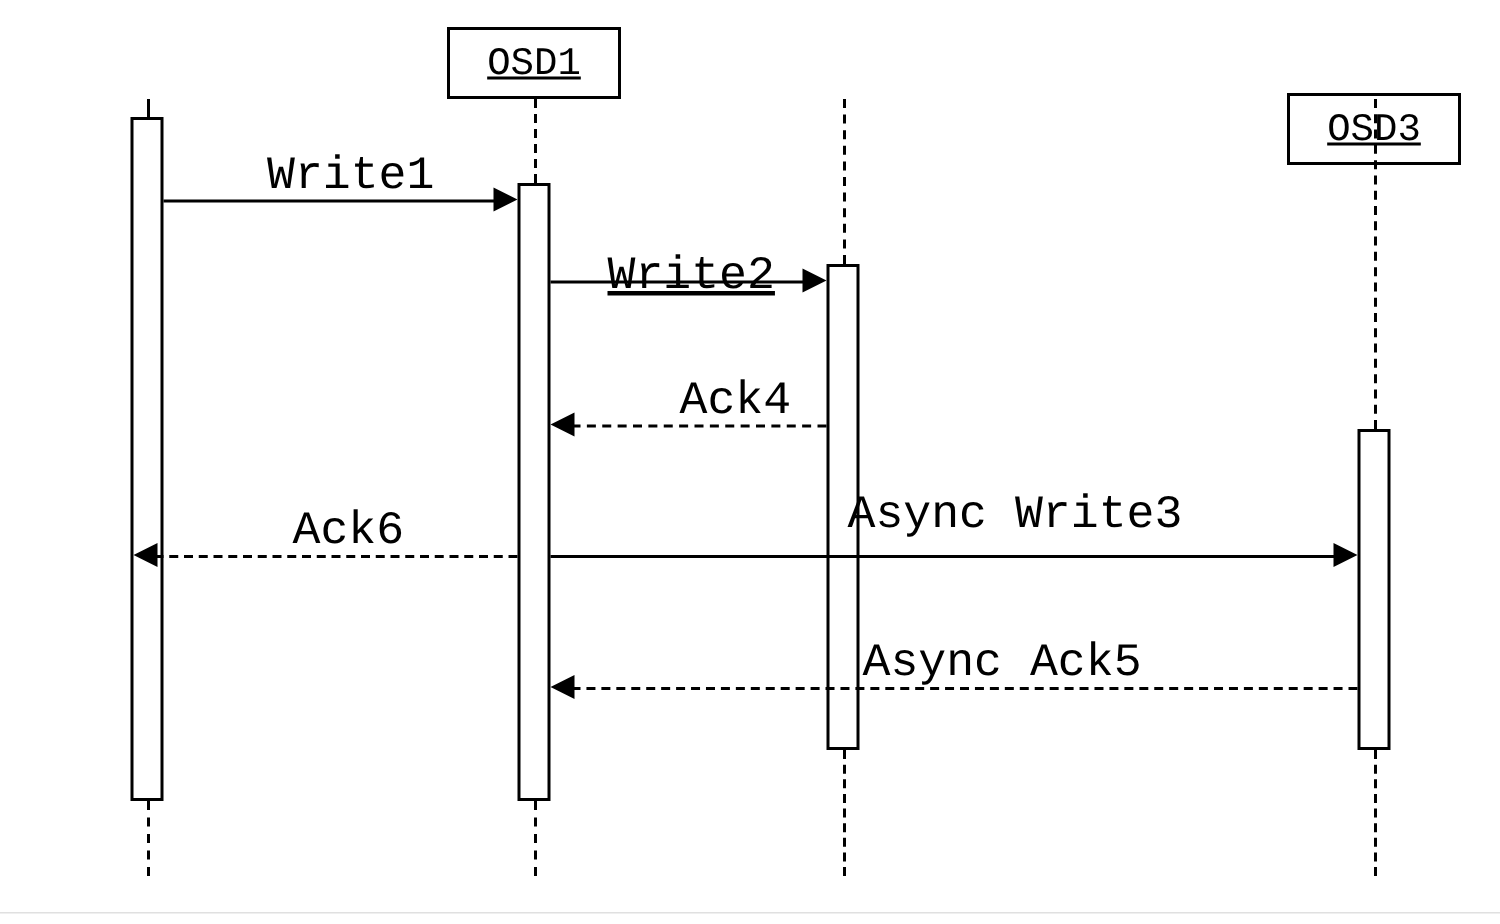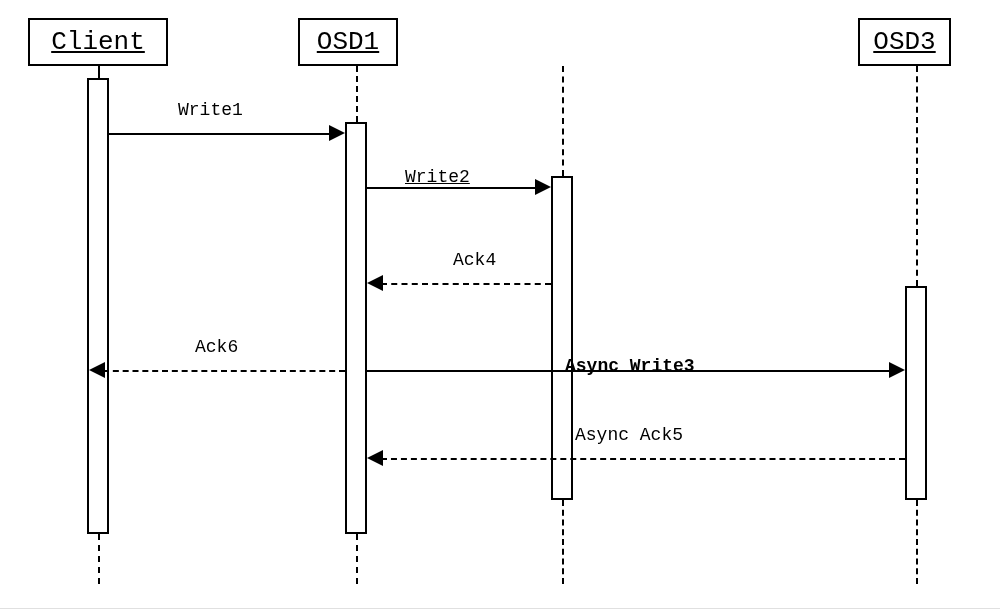--- a/index.html
+++ b/index.html
@@ -45,21 +45,21 @@
   .activation {
     position: absolute;
     border: 2px solid #000;
     background: #fff;
     box-sizing: border-box;
   }
 
   
   .msg-label {
     position: absolute;
-    font-size: 18px;
+    font-size: 31px;
     white-space: nowrap;
   }
 
   
   .hline-solid {
     position: absolute;
     height: 0;
     border-top: 2px solid #000;
   }
   
@@ -92,27 +92,24 @@
     width: 1000px;
     height: 0;
     border-top: 1px solid #e0e0e0;
   }
 </style>
 </head>
 <body>
 
 <div class="stage">
 
-  <div class="participant" style="left:28px;  width:140px;">
-    <span>Client</span>
-  </div>
-  <div class="participant" style="left:298px; width:100px;">
+  <div class="participant" style="left:298px; width:116px;">
     <span>OSD1</span>
   </div>
-  <div class="participant" style="left:858px; width:93px;">
+  <div class="participant" style="left:858px; width:116px;margin-top:44px;">
     <span>OSD3</span>
   </div>
 
   <div class="lifeline" style="left:98px;  top:66px;  height:12px;"></div>
   <div class="activation" style="left:87px;  top:78px;  width:22px; height:456px;"></div>
   <div class="lifeline" style="left:98px;  top:534px; height:50px;"></div>
 
   <div class="lifeline" style="left:356px; top:66px;  height:56px;"></div>
   <div class="activation" style="left:345px; top:122px; width:22px; height:412px;"></div>
   <div class="lifeline" style="left:356px; top:534px; height:50px;"></div>
@@ -130,21 +127,21 @@
   <div class="arrow-right" style="left:329px; top:125px;"></div>
 
   <div class="msg-label" style="left:405px; top:167px;text-decoration:underline;">Write2</div>
   <div class="hline-solid" style="left:367px; top:187px; width:170px;"></div>
   <div class="arrow-right" style="left:535px; top:179px;"></div>
 
   <div class="msg-label" style="left:425px; top:250px;margin-left:28px;">Ack4</div>
   <div class="hline-dashed" style="left:381px; top:283px; width:170px;"></div>
   <div class="arrow-left" style="left:367px; top:275px;"></div>
 
-  <div class="msg-label" style="left:565px; top:356px;font-weight:bold;">Async Write3</div>
+  <div class="msg-label" style="left:565px; top:326px;">Async Write3</div>
   <div class="hline-solid" style="left:367px; top:370px; width:524px;"></div>
   <div class="arrow-right" style="left:889px; top:362px;"></div>
 
   <div class="msg-label" style="left:195px; top:337px;">Ack6</div>
   <div class="hline-dashed" style="left:103px; top:370px; width:242px;"></div>
   <div class="arrow-left" style="left:89px; top:362px;"></div>
 
   <div class="msg-label" style="left:575px; top:425px;">Async Ack5</div>
   <div class="hline-dashed" style="left:381px; top:458px; width:524px;"></div>
   <div class="arrow-left" style="left:367px; top:450px;"></div>

